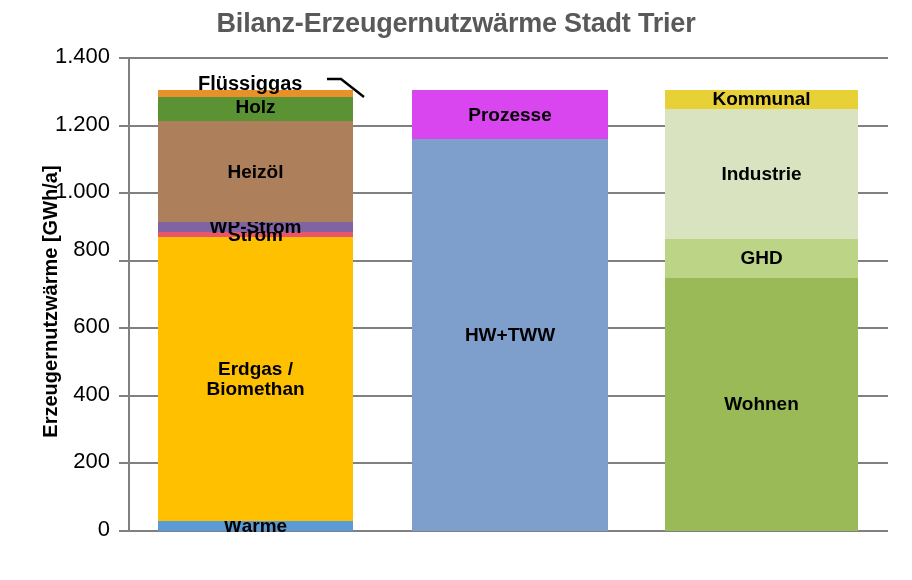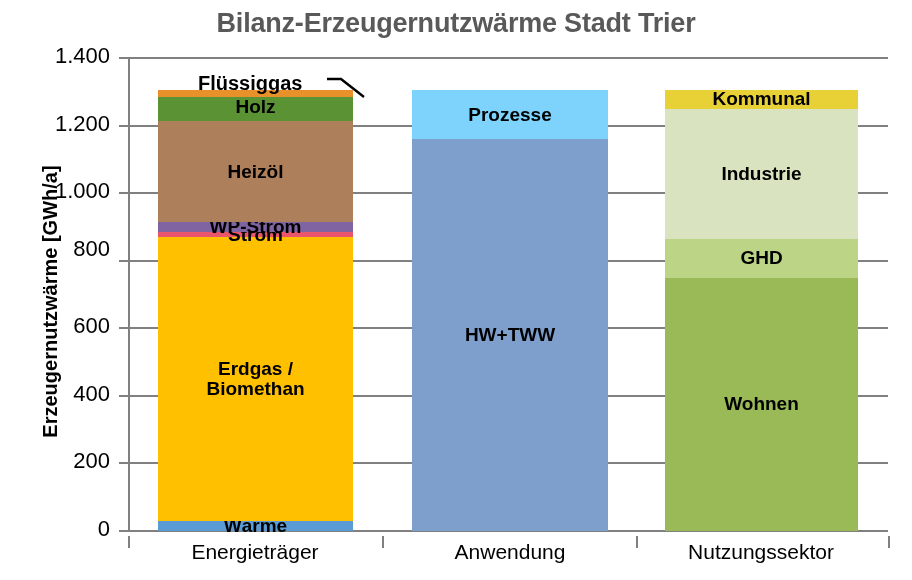--- a/index.html
+++ b/index.html
@@ -134,50 +134,41 @@
           </div>
           <div class="seg" style="bottom: 409.821px; height: 29px; background: rgb(91, 146, 52);">
             <span class="seg-label" style="position: absolute; white-space: nowrap;">Holz</span>
           </div>
           <div class="seg" style="bottom: 434.146px; height: 6.75714px; background: rgb(232, 145, 42);"></div>
         </div>
         <div class="bar" style="left: 284px; width: 196px; height: 473px;">
           <div class="seg" style="bottom: 0px; height: 391.914px; background: rgb(126, 159, 204);">
             <span class="seg-label">HW+TWW</span>
           </div>
-          <div class="seg" style="bottom: 391.914px; height: 48.9893px; background: #7dd3fc;">
+          <div class="seg" style="bottom: 391.914px; height: 48.9893px; background: #d946ef;">
             <span class="seg-label">Prozesse</span>
           </div>
         </div>
         <div class="bar" style="left: 537px; width: 193px; height: 473px;">
           <div class="seg" style="bottom: 0px; height: 253.393px; background: rgb(153, 186, 86);">
             <span class="seg-label">Wohnen</span>
           </div>
           <div class="seg" style="bottom: 253.393px; height: 38.8536px; background: rgb(188, 212, 133);">
             <span class="seg-label">GHD</span>
           </div>
           <div class="seg" style="bottom: 292.246px; height: 130.075px; background: rgb(217, 227, 191);">
             <span class="seg-label">Industrie</span>
           </div>
           <div class="seg" style="bottom: 422.321px; height: 18.5821px; background: rgb(232, 208, 55);">
             <span class="seg-label" style="position: absolute; white-space: nowrap;">Kommunal</span>
           </div>
         </div>
       </div>
   </div>
 
-  <div class="xlabels" id="xlabels">
-      <div class="xlabel" style="left: -3px; width: 260px;">Energieträger</div>
-      <div class="xlabel" style="left: 252px; width: 260px;">Anwendung</div>
-      <div class="xlabel" style="left: 503px; width: 260px;">Nutzungssektor</div>
-      <div class="xsep" style="left: 0px;"></div>
-      <div class="xsep" style="left: 254px;"></div>
-      <div class="xsep" style="left: 508px;"></div>
-      <div class="xsep" style="left: 760px;"></div>
-    </div>
 
   <div id="callout-layer">
       <div class="callout-label" style="left: 198px; top: 72px;">Flüssiggas</div>
       <svg class="callout-svg" width="912" height="580">
         <polyline points="327,79 341,79 364,97" fill="none" stroke="#000" stroke-width="2.4"></polyline>
       </svg>
     </div>
 
 </div>
 

